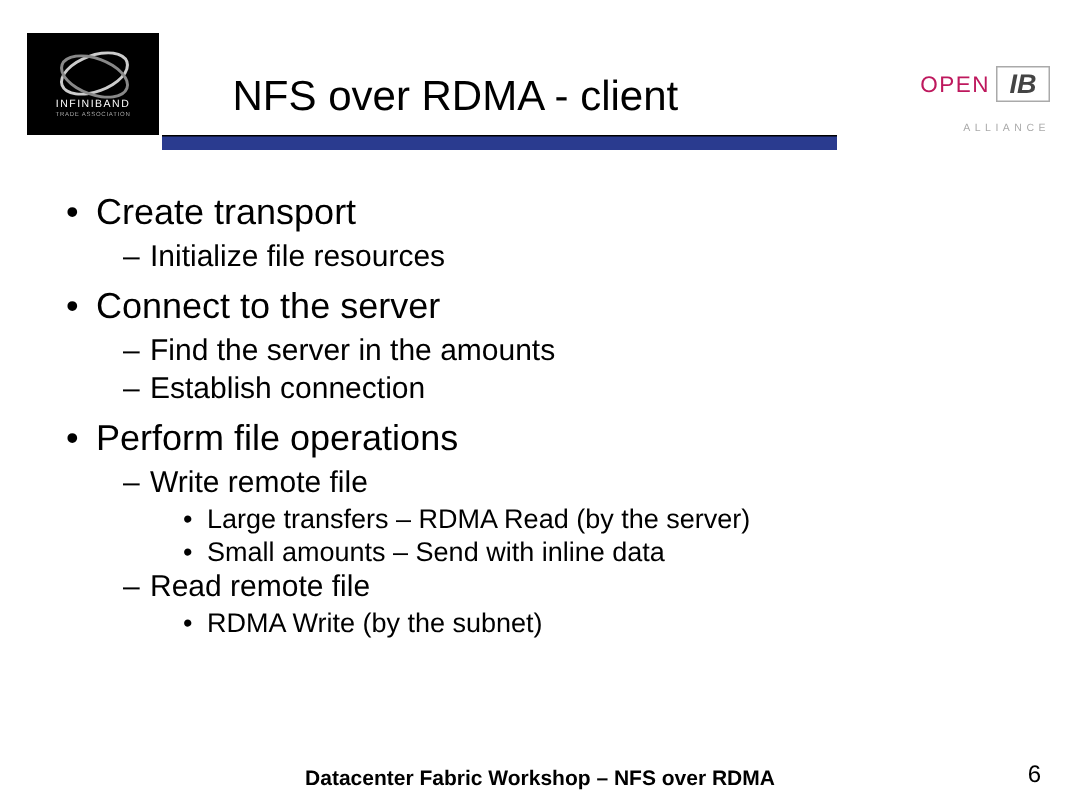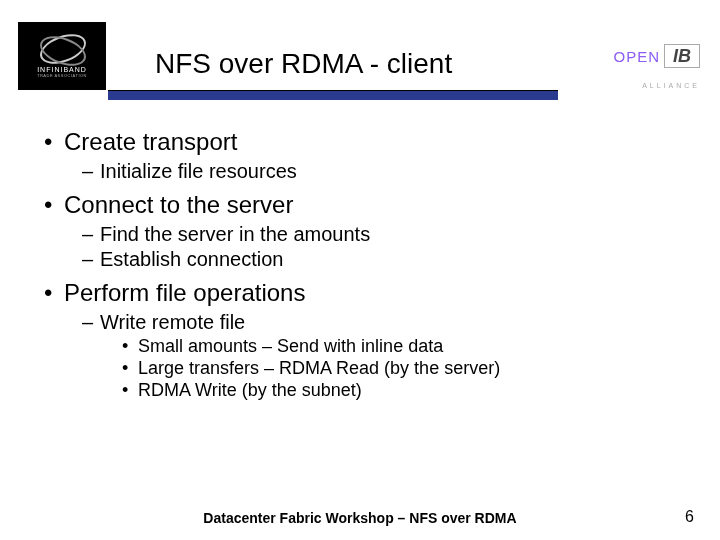--- a/index.html
+++ b/index.html
@@ -84,21 +84,21 @@
     position: absolute;
     right: 20px;
     top: 44px;
     display: flex;
     align-items: center;
     gap: 4px;
   }
   .logo-right-text {
     font-size: 15px;
     letter-spacing: 1px;
-    color: #8b5cf6;
+    color: #be185d;
     font-weight: normal;
   }
   .logo-right-ib {
     width: 36px;
     height: 24px;
     border: 1.5px solid #aaa;
     display: flex;
     align-items: center;
     justify-content: center;
     font-size: 18px;
@@ -195,19 +195,20 @@
 <div class="content">
   <div class="l1">Create transport</div>
   <div class="l2">Initialize file resources</div>
   <div class="gap"></div>
   <div class="l1">Connect to the server</div>
   <div class="l2">Find the server in the amounts</div>
   <div class="l2">Establish connection</div>
   <div class="gap"></div>
   <div class="l1">Perform file operations</div>
   <div class="l2">Write remote file</div>
+  <div class="l3">Large transfers – RDMA Read (by the server)</div>
   <div class="l3">Small amounts – Send with inline data</div>
-  <div class="l3">Large transfers – RDMA Read (by the server)</div>
+  <div class="l2">Read remote file</div>
   <div class="l3">RDMA Write (by the subnet)</div>
 </div>
 
 <div class="footer">Datacenter Fabric Workshop – NFS over RDMA</div>
 <div class="pagenum">6</div>
 
 </body></html>

